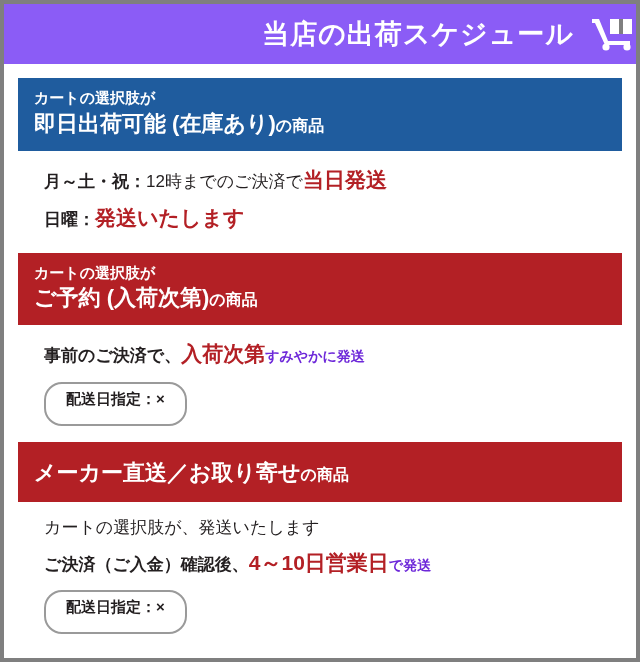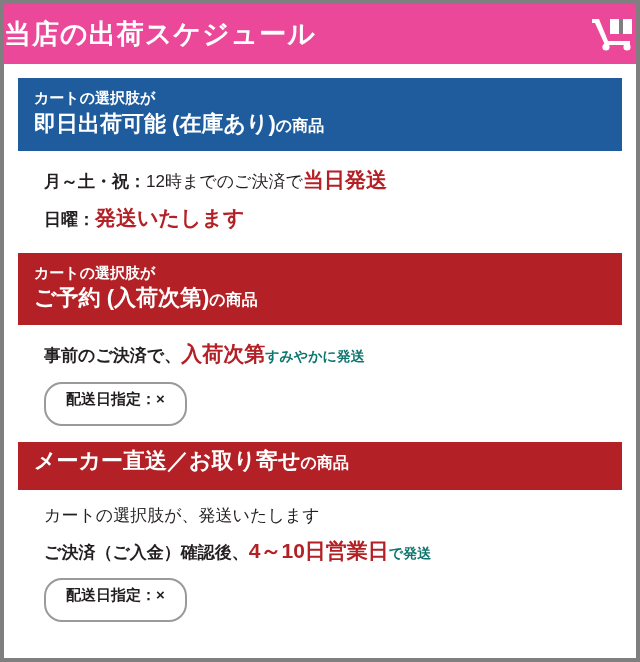--- a/index.html
+++ b/index.html
@@ -14,24 +14,24 @@
   .page {
     width: 640px;
     height: 662px;
     background: #ffffff;
     border: 4px solid #7f7f7f;
     position: relative;
     overflow: hidden;
   }
   .header {
     height: 60px;
-    background: #ec4899;
+    background: #8b5cf6;
     display: flex;
     align-items: center;
-    justify-content: space-between;
+    justify-content: flex-end;
     gap: 16px;
   }
   .header-title {
     color: #ffffff;
     font-size: 27px;
     font-weight: bold;
     letter-spacing: 1px;
     line-height: 1;
   }
   .cart-icon {
@@ -67,21 +67,21 @@
   }
   .banner-note {
     position: absolute;
     right: 16px;
     bottom: 13px;
     font-size: 14px;
     font-weight: bold;
     white-space: nowrap;
   }
   .banner.single {
-    padding-top: 4px;
+    padding-top: 16px;
     padding-bottom: 13px;
   }
   
   .details {
     padding: 13px 14px 4px 26px;
   }
   .detail-line {
     font-size: 17px;
     line-height: 1.55;
     color: #231f20;
@@ -98,21 +98,21 @@
     color: #231f20;
   }
   .detail-line .hl-big {
     color: #b32025;
     font-weight: bold;
     font-size: 21px;
   }
   .detail-line .small {
     font-size: 14px;
     font-weight: bold;
-    color: #0f766e;
+    color: #6d28d9;
     text-align: right;
   }
   .pill {
     display: inline-block;
     border: 2px solid #9a9a9a;
     border-radius: 18px;
     padding: 6px 20px 15px 20px;
     font-size: 15px;
     font-weight: bold;
     color: #231f20;

